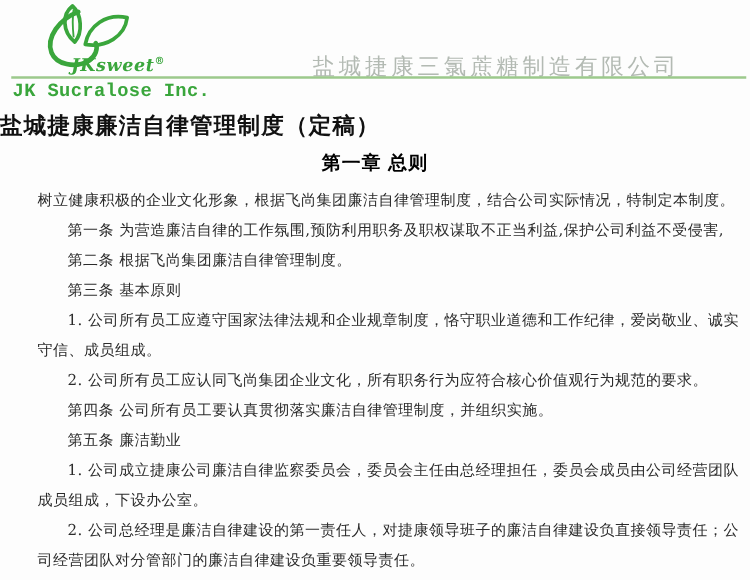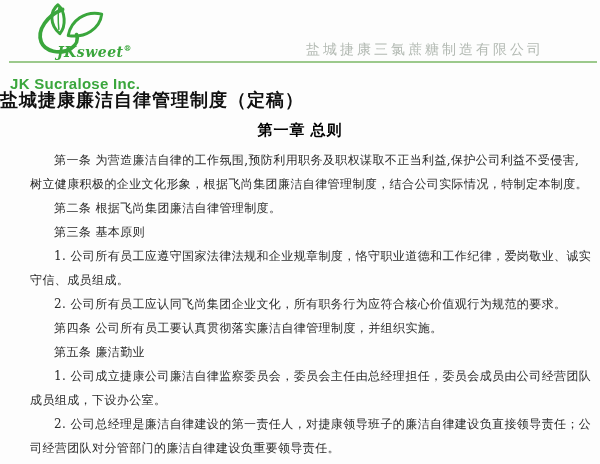--- a/index.html
+++ b/index.html
@@ -35,38 +35,38 @@
   .jksweet sup {
     font-size: 8px;
     font-style: normal;
     vertical-align: super;
   }
   .company-cn {
     position: absolute;
     top: 41px;
     right: 56px;
     font-family: Liberation Mono, monospace;
-    font-size: 14px;
+    font-size: 18px;
     color: var(--muted-gray, #b3bab3);
     letter-spacing: 3px;
     white-space: nowrap;
   }
   .header-line {
     position: absolute;
     left: 9px;
     right: 3px;
     top: 61px;
     height: 2px;
     background: var(--line-green, #9cc98c);
   }
   .company-en {
     position: absolute;
     left: 10px;
-    top: 75px;
-    font-family: Liberation Sans, sans-serif;
+    top: 65px;
+    font-family: Liberation Mono, monospace;
     font-weight: bold;
     font-size: 15px;
     color: var(--brand-green, #3aa63c);
     letter-spacing: 0.3px;
     white-space: nowrap;
     text-align: right;
   }
   
   .doc-title {
     position: absolute;
@@ -135,22 +135,22 @@
 
   <div class="header-line"></div>
 
   <div class="company-en">JK Sucralose Inc.</div>
 
   <div class="doc-title">盐城捷康廉洁自律管理制度（定稿）</div>
 
   <div class="chapter-heading">第一章 总则</div>
 
   <div class="doc-body">
+      <div class="line">树立健康积极的企业文化形象，根据飞尚集团廉洁自律管理制度，结合公司实际情况，特制定本制度。</div>
       <div class="line indent">第一条 为营造廉洁自律的工作氛围,预防利用职务及职权谋取不正当利益,保护公司利益不受侵害,</div>
-      <div class="line">树立健康积极的企业文化形象，根据飞尚集团廉洁自律管理制度，结合公司实际情况，特制定本制度。</div>
       <div class="line indent">第二条 根据飞尚集团廉洁自律管理制度。</div>
       <div class="line indent">第三条 基本原则</div>
       <div class="line indent">1. 公司所有员工应遵守国家法律法规和企业规章制度，恪守职业道德和工作纪律，爱岗敬业、诚实</div>
       <div class="line">守信、成员组成。</div>
       <div class="line indent">2. 公司所有员工应认同飞尚集团企业文化，所有职务行为应符合核心价值观行为规范的要求。</div>
       <div class="line indent">第四条 公司所有员工要认真贯彻落实廉洁自律管理制度，并组织实施。</div>
       <div class="line indent">第五条 廉洁勤业</div>
       <div class="line indent">1. 公司成立捷康公司廉洁自律监察委员会，委员会主任由总经理担任，委员会成员由公司经营团队</div>
       <div class="line">成员组成，下设办公室。</div>
       <div class="line indent">2. 公司总经理是廉洁自律建设的第一责任人，对捷康领导班子的廉洁自律建设负直接领导责任；公</div>

